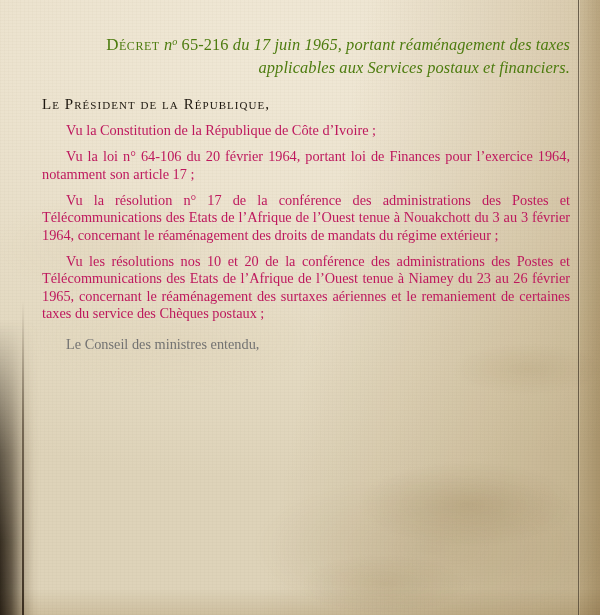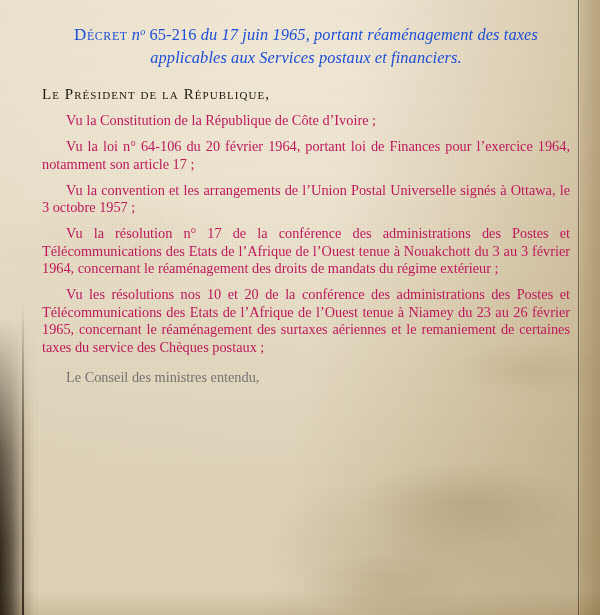--- a/index.html
+++ b/index.html
@@ -118,24 +118,24 @@
     left: 42px;
     top: 24px;
     width: 528px;
     z-index: 5;
   }
 
   .decree-title {
     font-size: 16.4px;
     line-height: 1.33;
     font-style: italic;
-    text-align: center;
-    margin: 0 0 4px 0;
+    text-align: right;
+    margin: 10px 0 4px 0;
     letter-spacing: .1px;
-    color: #1d4ed8;
+    color: #4d7c0f;
   }
   .decree-title .sc {
     font-style: normal;
     font-variant: small-caps;
     letter-spacing: .55px;
     font-size: 17px;
   }
   .decree-title .sup { font-style: italic; }
   .decree-title .sup sup { font-size: .62em; vertical-align: .52em; }
   .decree-title .roman { font-style: normal; }
@@ -199,21 +199,20 @@
       <span class="roman">65-216</span>
       <span>du 17 juin 1965,</span>
       <span>portant réaménagement</span>
       <span>des taxes applicables aux Services postaux et financiers.</span>
     </p>
 
     <div class="authority">Le Président de la République,</div>
 
     <p class="clause">Vu la Constitution de la République de Côte d’Ivoire ;</p>
     <p class="clause">Vu la loi n° 64-106 du 20 février 1964, portant loi de Finances pour l’exercice 1964, notamment son article 17 ;</p>
-    <p class="clause">Vu la convention et les arrangements de l’Union Postal Universelle signés à Ottawa, le 3 octobre 1957 ;</p>
     <p class="clause">Vu la résolution n° 17 de la conférence des administrations des Postes et Télécommunications des Etats de l’Afrique de l’Ouest tenue à Nouakchott du 3 au 3 février 1964, concernant le réaménagement des droits de mandats du régime extérieur ;</p>
     <p class="clause">Vu les résolutions nos 10 et 20 de la conférence des administrations des Postes et Télécommunications des Etats de l’Afrique de l’Ouest tenue à Niamey du 23 au 26 février 1965, concernant le réaménagement des surtaxes aériennes et le remaniement de certaines taxes du service des Chèques postaux ;</p>
 
     <p class="closing">Le Conseil des ministres entendu,</p>
 
   </div>
 
   <div class="ink-wash"></div>
   <div class="column-rule"></div>
   <div class="right-edge-tone"></div>

